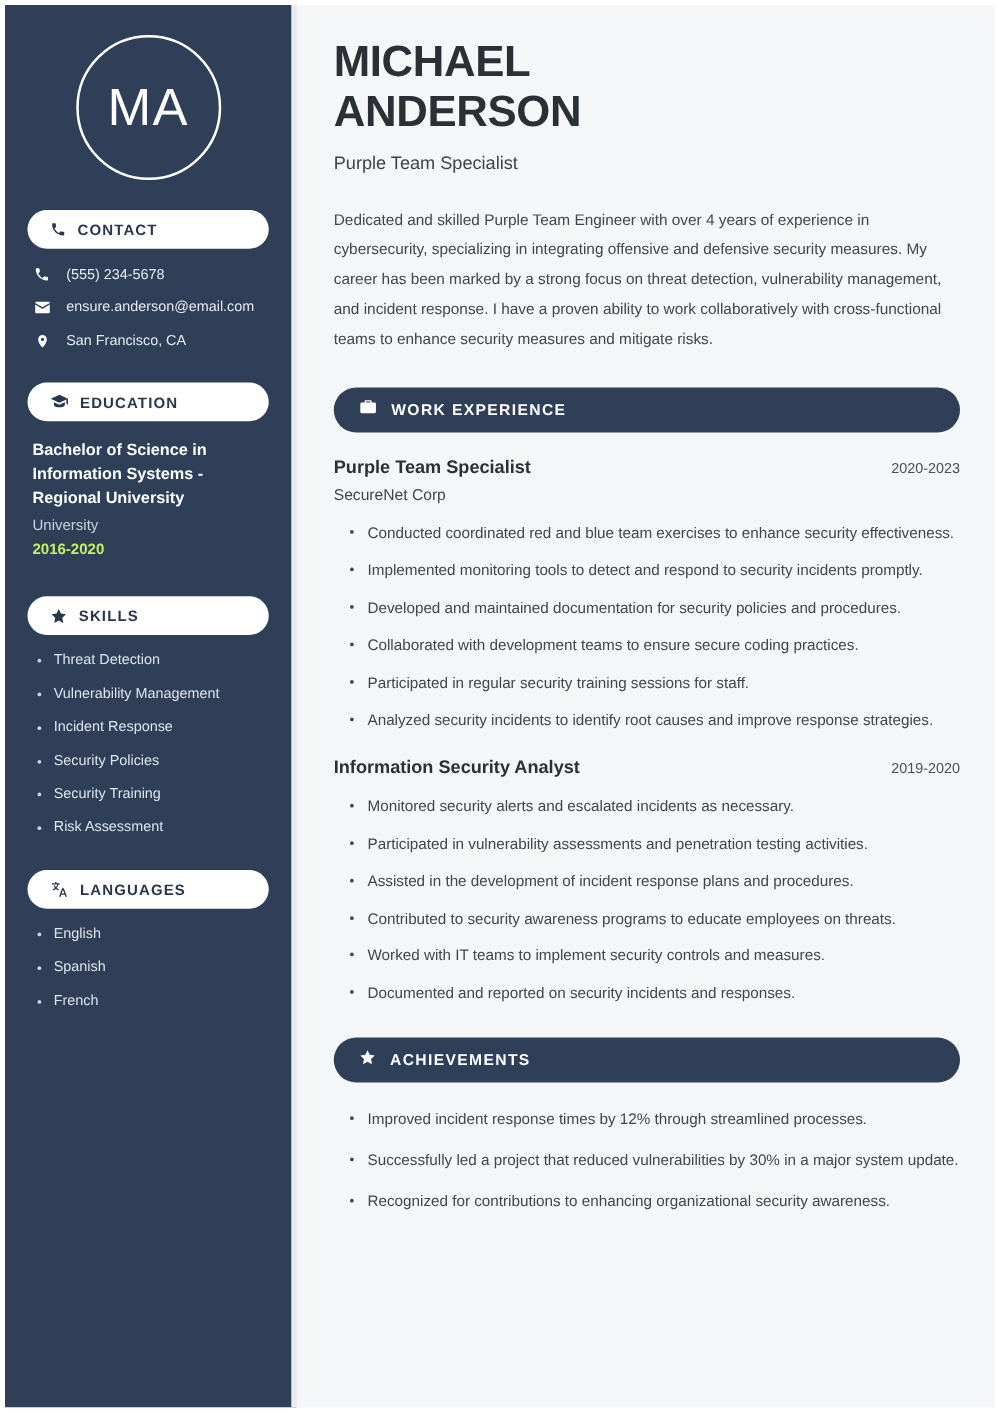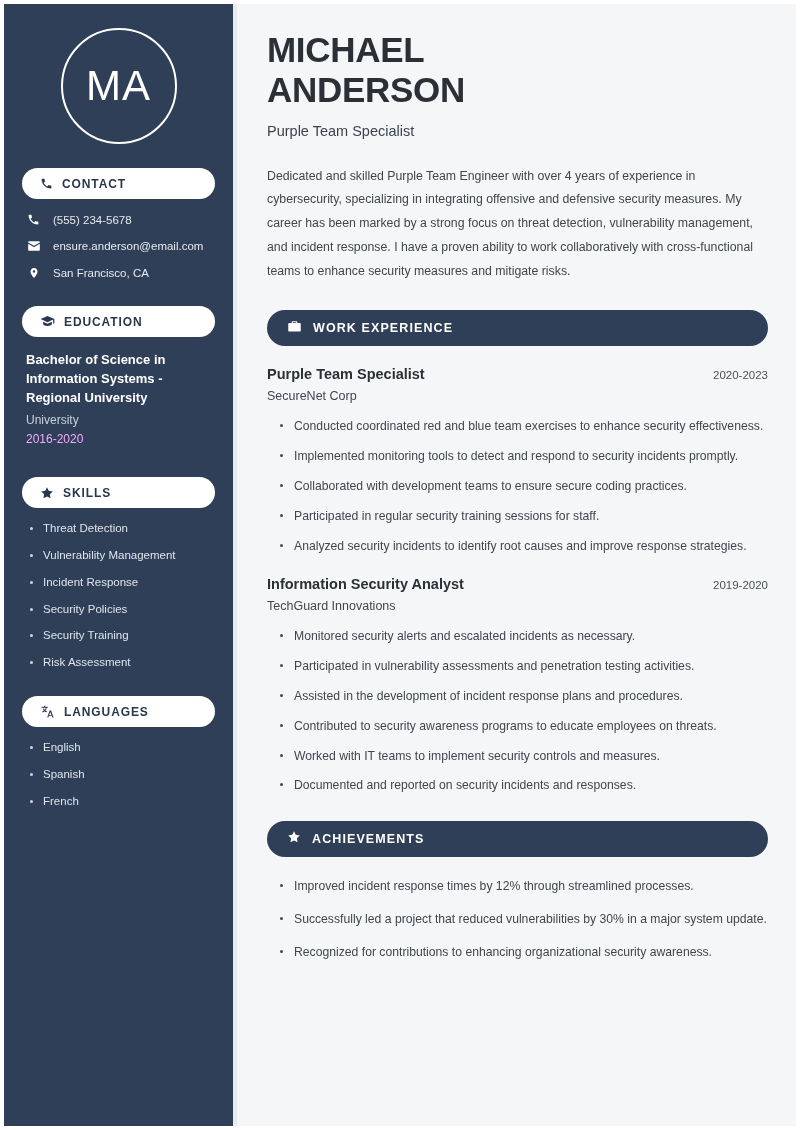--- a/index.html
+++ b/index.html
@@ -85,21 +85,21 @@
 
   .edu-block { padding: 0 2px 0 4px; margin-bottom: 28px; }
   .edu-degree {
     font-size: 13px;
     font-weight: 700;
     line-height: 1.46;
     color: #ffffff;
     margin-bottom: 3px;
   }
   .edu-school { font-size: 12px; color: #c9d1dc; line-height: 1.6; }
-  .edu-years  { font-size: 12px; color: #f0abfc; line-height: 1.6; }
+  .edu-years  { font-size: 12px; color: #bef264; line-height: 1.6; font-weight: bold; }
 
   .side-ul { list-style: none; padding: 0 0 0 8px; margin: 0 0 26px 0; }
   .side-ul li {
     position: relative;
     padding-left: 13px;
     font-size: 11.5px;
     color: #dfe4ea;
     margin-bottom: 13px;
     line-height: 1.2;
   }
@@ -312,32 +312,32 @@
 
     <div class="job">
       <div class="job-top">
         <span class="job-title">Purple Team Specialist</span>
         <span class="job-dates">2020-2023</span>
       </div>
       <div class="job-company">SecureNet Corp</div>
       <ul class="main-ul">
         <li>Conducted coordinated red and blue team exercises to enhance security effectiveness.</li>
         <li>Implemented monitoring tools to detect and respond to security incidents promptly.</li>
+        <li>Developed and maintained documentation for security policies and procedures.</li>
         <li>Collaborated with development teams to ensure secure coding practices.</li>
         <li>Participated in regular security training sessions for staff.</li>
         <li>Analyzed security incidents to identify root causes and improve response strategies.</li>
       </ul>
     </div>
 
     <div class="job">
       <div class="job-top">
         <span class="job-title">Information Security Analyst</span>
         <span class="job-dates">2019-2020</span>
       </div>
-      <div class="job-company">TechGuard Innovations</div>
       <ul class="main-ul">
         <li>Monitored security alerts and escalated incidents as necessary.</li>
         <li>Participated in vulnerability assessments and penetration testing activities.</li>
         <li>Assisted in the development of incident response plans and procedures.</li>
         <li>Contributed to security awareness programs to educate employees on threats.</li>
         <li>Worked with IT teams to implement security controls and measures.</li>
         <li>Documented and reported on security incidents and responses.</li>
       </ul>
     </div>
 

